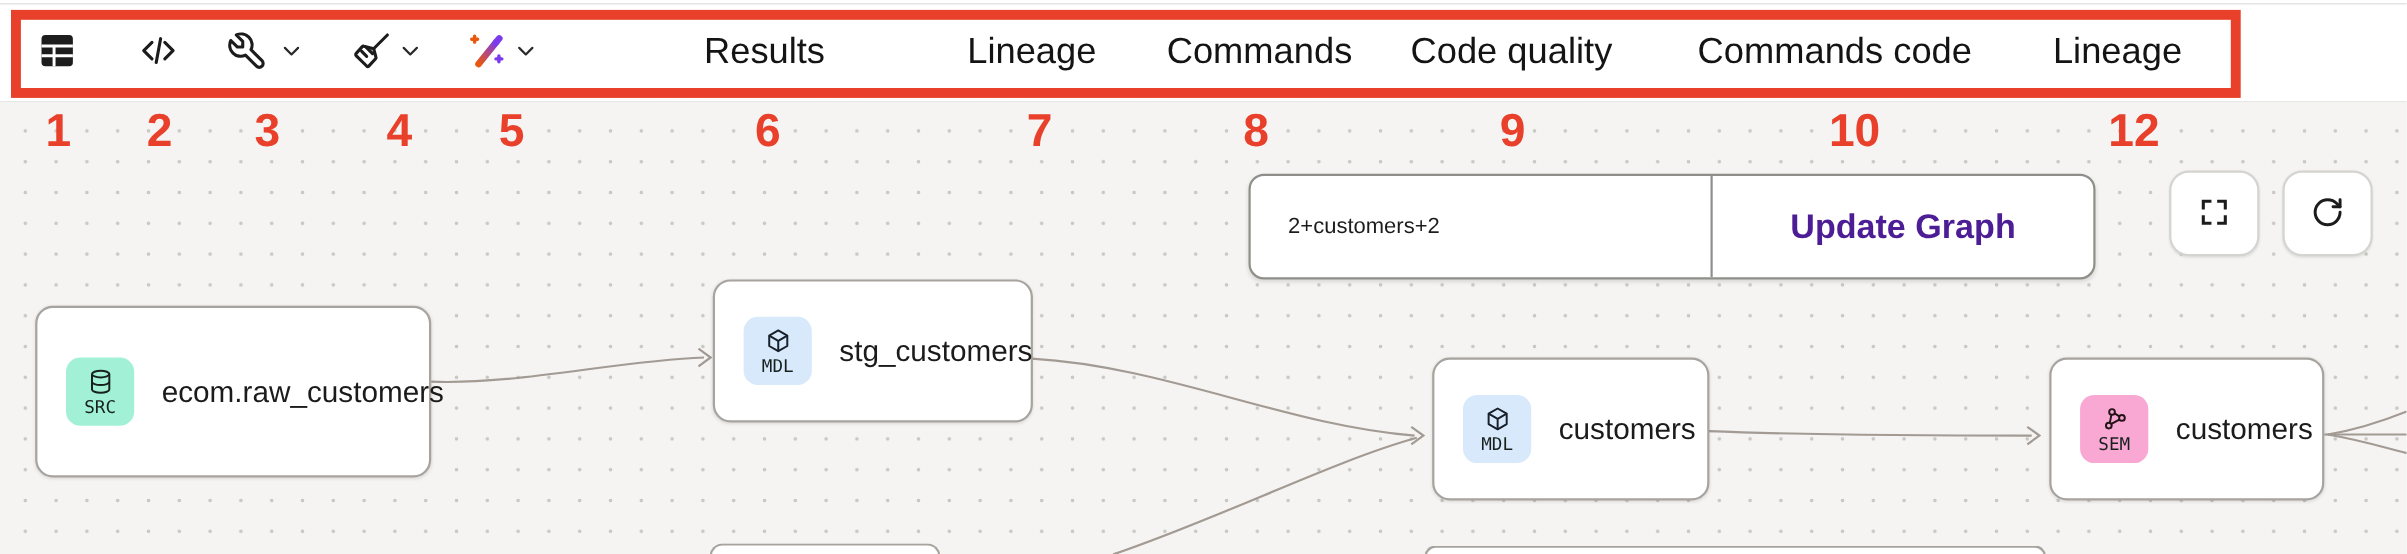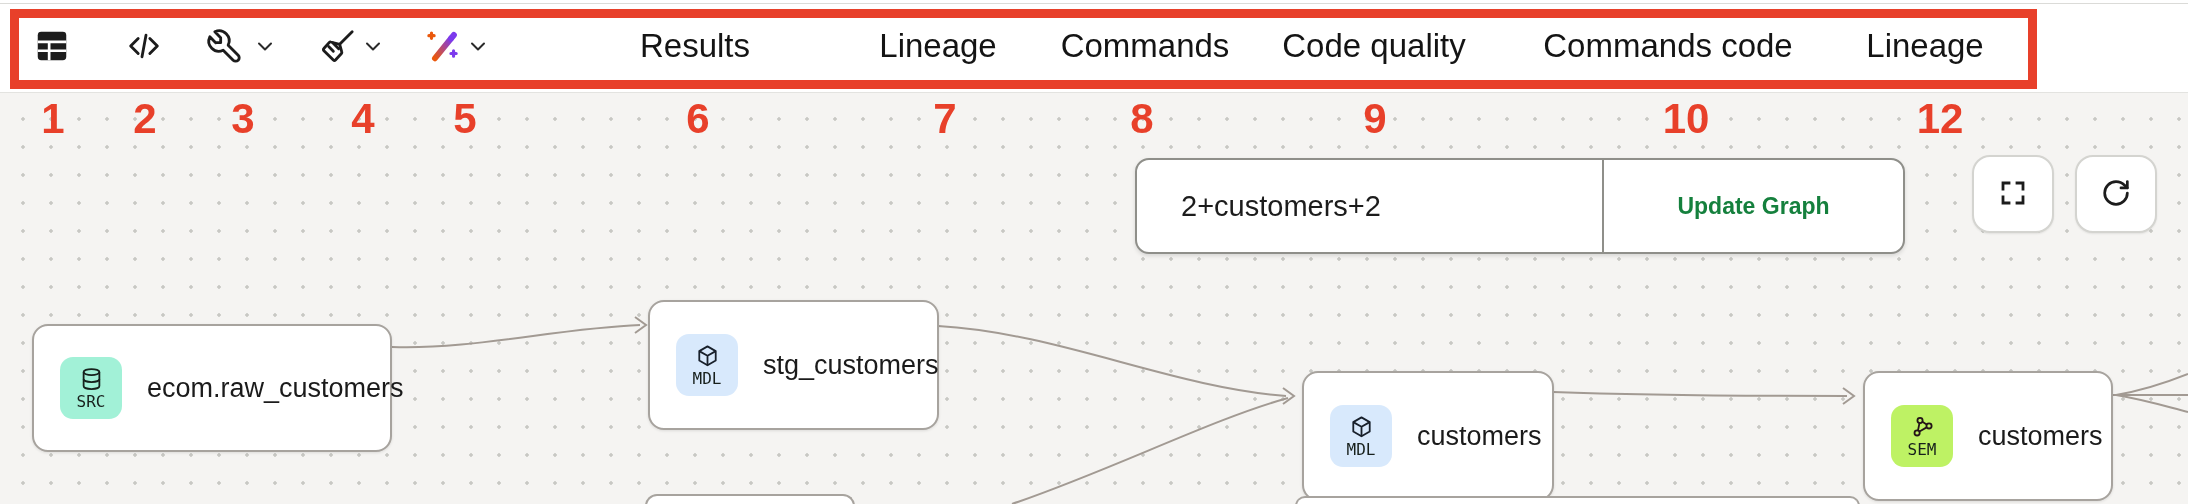--- a/index.html
+++ b/index.html
@@ -27,37 +27,37 @@
     color:var(--accent); font-weight:700; font-size:42px; z-index:40; pointer-events:none; }
   
   .canvas { position:absolute; left:0; top:93px; width:2188px; height:411px;
     background-color:#f5f4f2;
     background-image:radial-gradient(circle, #c8c8c4 1.5px, transparent 1.9px);
     background-size:28px 28px; background-position:9px 12px; z-index:1; }
   .edges { position:absolute; left:0; top:93px; width:2188px; height:411px; z-index:2; }
   
   .node { position:absolute; background:#ffffff; border:2px solid #a7a39e; border-radius:16px;
     display:flex; align-items:center; padding-left:26px; gap:25px;
-    box-shadow:0 1px 3px rgba(0,0,0,.10); z-index:3; cursor:pointer;margin-top:46px; }
+    box-shadow:0 1px 3px rgba(0,0,0,.10); z-index:3; cursor:pointer; }
   .badge { width:62px; height:62px; border-radius:13px; flex:0 0 auto;
     display:flex; flex-direction:column; align-items:center; justify-content:center; gap:1px; }
   .badge svg { display:block; }
   .badge-label { font-family:"DejaVu Sans Mono", monospace; font-size:16px; color:#17201c; line-height:1; }
   .node-title { font-size:27px; color:#1b1b1b; white-space:nowrap; }
   .node-partial { position:absolute; background:#ffffff; border:2px solid #a7a39e; border-bottom:none;
     border-radius:14px 14px 0 0; z-index:3; cursor:pointer; }
   
   .graph-filter { position:absolute; left:1135px; top:158px; width:770px; height:96px;
     background:#ffffff; border:2px solid #8f8f8a; border-radius:14px; display:flex;
     box-shadow:0 2px 4px rgba(0,0,0,.12); z-index:4; overflow:hidden; }
   .filter-input { flex:1 1 auto; min-width:0; border:none; outline:none; background:transparent;
-    font-family:"Liberation Sans", sans-serif; font-size:29px; color:#1c1c1c; padding:0 44px; }
+    font-family:"Liberation Sans", sans-serif; font-size:20px; color:#1c1c1c; padding:0 34px; }
   .filter-divider { width:2px; background:#8f8f8a; flex:0 0 auto; }
-  .filter-button { width:299px; flex:0 0 auto; border:none; background:transparent; cursor:pointer;
-    font-family:"Liberation Sans", sans-serif; font-size:23px; font-weight:700; color:#15803d; }
+  .filter-button { width:346px; flex:0 0 auto; border:none; background:transparent; cursor:pointer;
+    font-family:"Liberation Sans", sans-serif; font-size:31px; font-weight:700; color:#4c1d95; }
   
   .ctrl { position:absolute; width:82px; height:78px; background:#ffffff;
     border:2px solid #d4d4d0; border-radius:18px; display:flex; align-items:center; justify-content:center;
     box-shadow:0 1px 2px rgba(0,0,0,.08); cursor:pointer; z-index:4; }
 </style>
 </head>
 <body style="--accent: #e8402a;">
 
 <div class="topbar"></div>
 <div class="top-hairline"></div>
@@ -161,21 +161,21 @@
     <path d="M1012 411 C1112 377,1212 326,1288 305"></path>
     <path d="M1283 295 L1294 303 L1283 311"></path>
     <path d="M1553 299 C1660 303,1760 303,1847 303"></path>
     <path d="M1843 295 L1854 303 L1843 311"></path>
     <path d="M2113 302 H2188"></path>
     <path d="M2116 302 C2146 297,2168 289,2188 281"></path>
     <path d="M2116 302 C2146 307,2168 314,2188 319"></path>
   </g>
 </svg>
 
-<div class="node" style="left:32px; top:278px; width:360px; height:128px;">
+<div class="node" style="left:32px; top:278px; width:360px; height:156px;">
   <div class="badge" style="background-color: rgb(162, 241, 215);">
     <span>
       <svg width="27" height="27" viewBox="0 0 24 24" fill="none" stroke="#16211c" stroke-width="1.6">
         <ellipse cx="12" cy="5.4" rx="7" ry="2.7"></ellipse>
         <path d="M5 5.4v6.2c0 1.5 3.1 2.7 7 2.7s7-1.2 7-2.7V5.4"></path>
         <path d="M5 11.6v6.2c0 1.5 3.1 2.7 7 2.7s7-1.2 7-2.7v-6.2"></path>
       </svg>
     </span>
     <span class="badge-label">SRC</span>
   </div>
@@ -202,21 +202,21 @@
         <path d="M12 3l7.3 4.2v8.4L12 19.8 4.7 15.6V7.2z"></path>
         <path d="M12 11.4l7.3-4.2M12 11.4 4.7 7.2M12 11.4v8.4"></path>
       </svg>
     </span>
     <span class="badge-label">MDL</span>
   </div>
   <span class="node-title">customers</span>
 </div>
 
 <div class="node" style="left:1863px; top:325px; width:250px; height:130px;">
-  <div class="badge" style="background-color: #bef264;">
+  <div class="badge" style="background-color: #f9a8d4;">
     <span>
       <svg width="27" height="27" viewBox="0 0 24 24" fill="none" stroke="#241418" stroke-width="1.6">
         <circle cx="7.2" cy="16.8" r="2.3"></circle>
         <circle cx="9.8" cy="5.8" r="2.3"></circle>
         <circle cx="17.8" cy="10.6" r="2.3"></circle>
         <path d="M8 14.6l1.3-6.5M11.9 6.9l3.8 2.5M15.7 11.9l-6.4 3.6"></path>
       </svg>
     </span>
     <span class="badge-label">SEM</span>
   </div>

